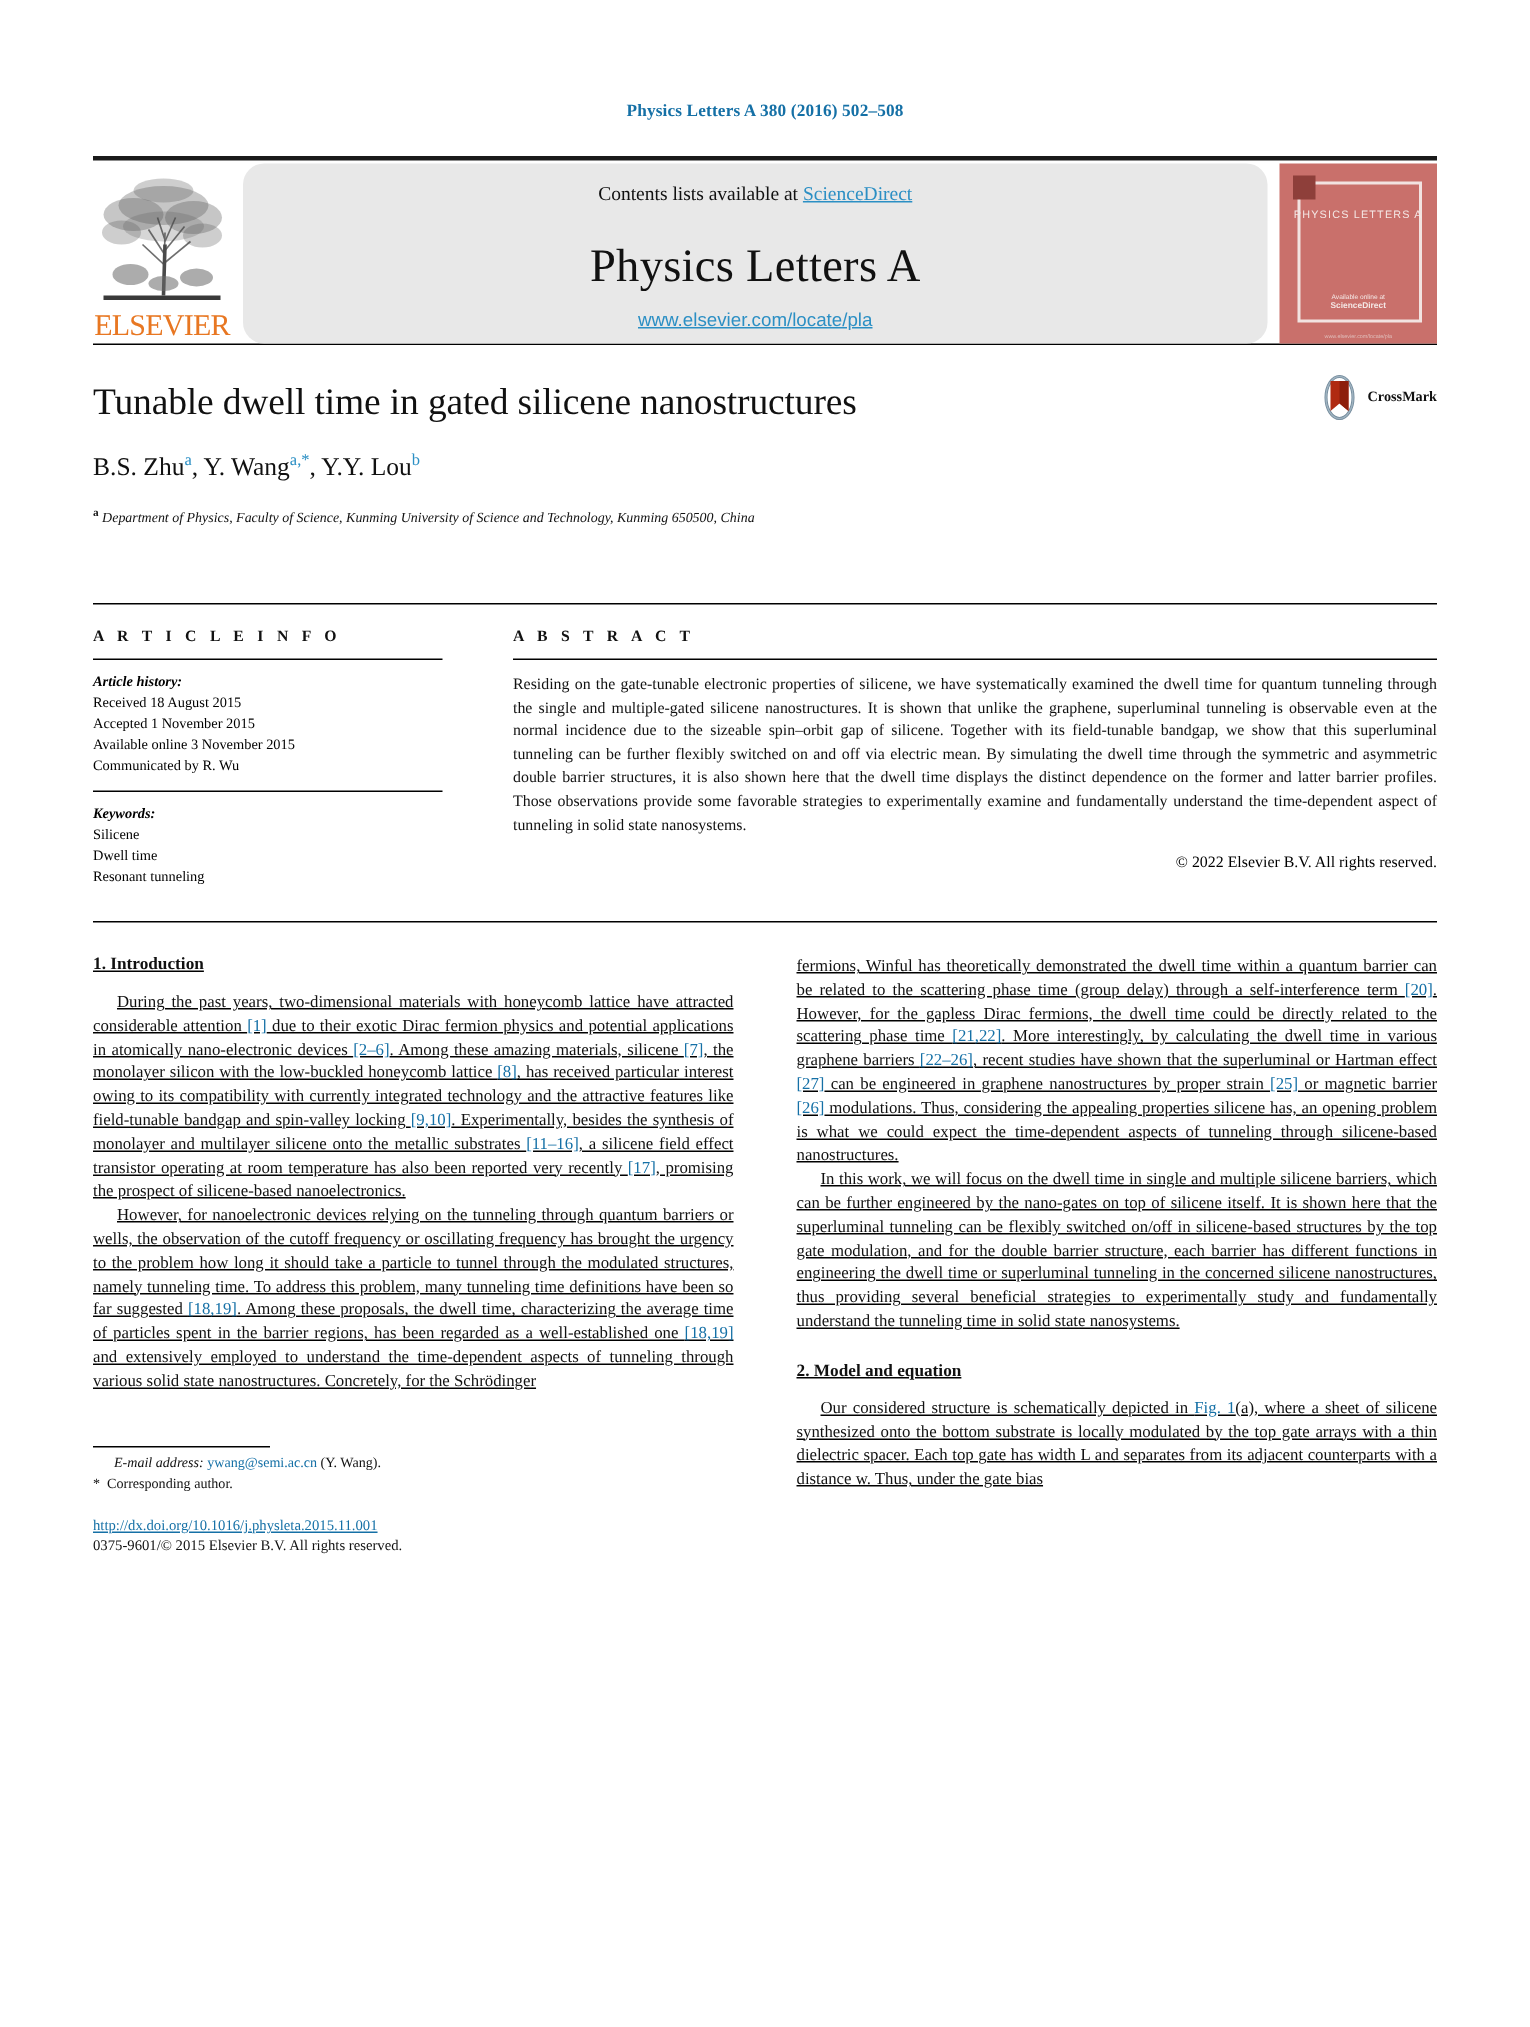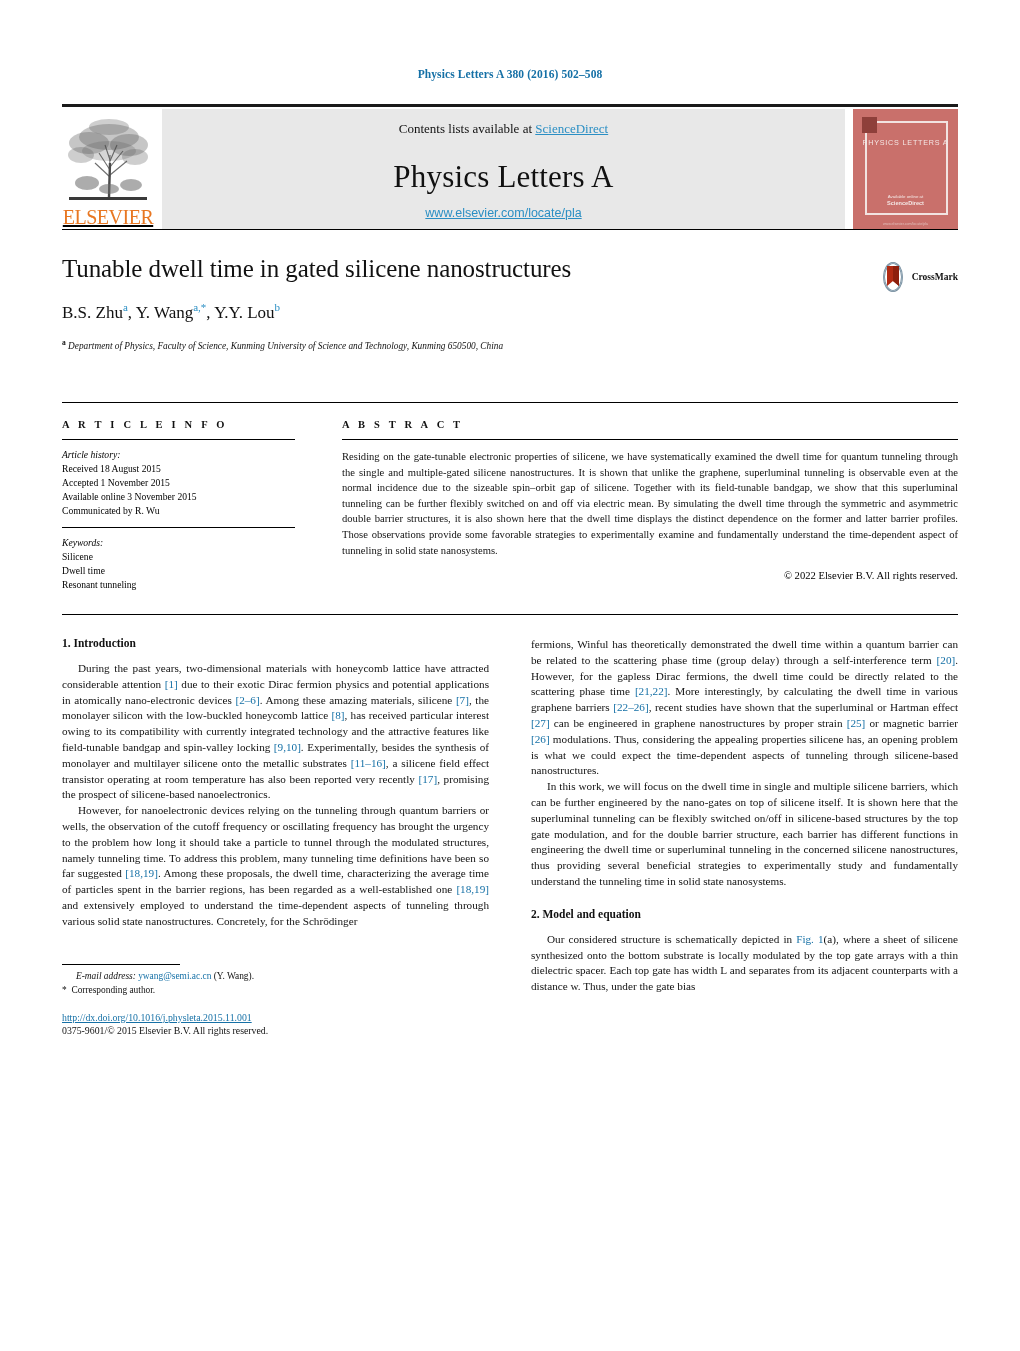--- a/index.html
+++ b/index.html
@@ -46,21 +46,20 @@
   }
   .banner-logo {
     width: 92px;
     flex: 0 0 92px;
     display: flex;
     flex-direction: column;
     justify-content: flex-end;
     align-items: center;
     padding-bottom: 2px;
     box-sizing: border-box;
-    text-decoration: underline;
   }
   .tree-svg { display:block; }
   .elsevier-word {
     font-family: "Liberation Serif", serif;
     color: #E87722;
     font-size: 20px;
     letter-spacing: -0.5px;
     line-height: 20px;
     font-weight: normal;
     width: 92px;
@@ -72,20 +71,21 @@
     flex: 1 1 auto;
     background: #e8e8e8;
     margin-left: 8px;
     margin-right: 8px;
     position: relative;
     display: flex;
     flex-direction: column;
     align-items: center;
     box-sizing: border-box;
     padding-top: 12px;
+    border-radius: 14px;
   }
   .contents-line {
     font-size: 13px;
     color: #111;
   }
   .contents-line .sd {
     color: #2b8fc4;
   }
   .journal-title {
     font-size: 31px;
@@ -190,21 +190,21 @@
     font-size: 9.3px;
     font-style: italic;
     line-height: 13.5px;
     color: #111;
   }
   .affils sup { font-style: normal; font-weight: bold; font-size: 7.5px; }
 
   .crossmark {
     position: absolute;
     right: 0;
-    top: 32px;
+    top: 20px;
     display: flex;
     align-items: center;
     gap: 4px;
   }
   .crossmark-label {
     font-size: 9.5px;
     font-weight: bold;
     font-family: "Liberation Serif", serif;
     color: #111;
   }
@@ -237,21 +237,21 @@
     color: #111;
   }
   .thinrule {
     border-top: 1.5px solid #000;
     margin-top: 9px;
     margin-bottom: 8px;
   }
   .history-head, .kw-head {
     font-size: 9.6px;
     font-style: italic;
-    font-weight: normal;
+    font-weight: bold;
     line-height: 14px;
   }
   .history-line, .kw-line {
     font-size: 9.6px;
     line-height: 14px;
   }
   .kw-block { margin-top: 0px; }
   .abstract-rule { border-top: 1.5px solid #000; margin-top: 9px; margin-bottom: 9px; }
   .abstract-body {
     font-size: 10.6px;
@@ -271,20 +271,21 @@
     margin-top: 22px;
   }
   .columns {
     display: flex;
     padding-top: 22px;
   }
   .col {
     width: 427px;
     flex: 0 0 427px;
     box-sizing: border-box;
+    text-decoration: underline;
   }
   .col.left { margin-right: 42px; }
   h2.section {
     font-size: 11.5px;
     font-weight: bold;
     margin: 0 0 12px 0;
     font-family: "Liberation Serif", serif;
     color: #111;
   }
   h2.section.spaced { margin-top: 18px; }

